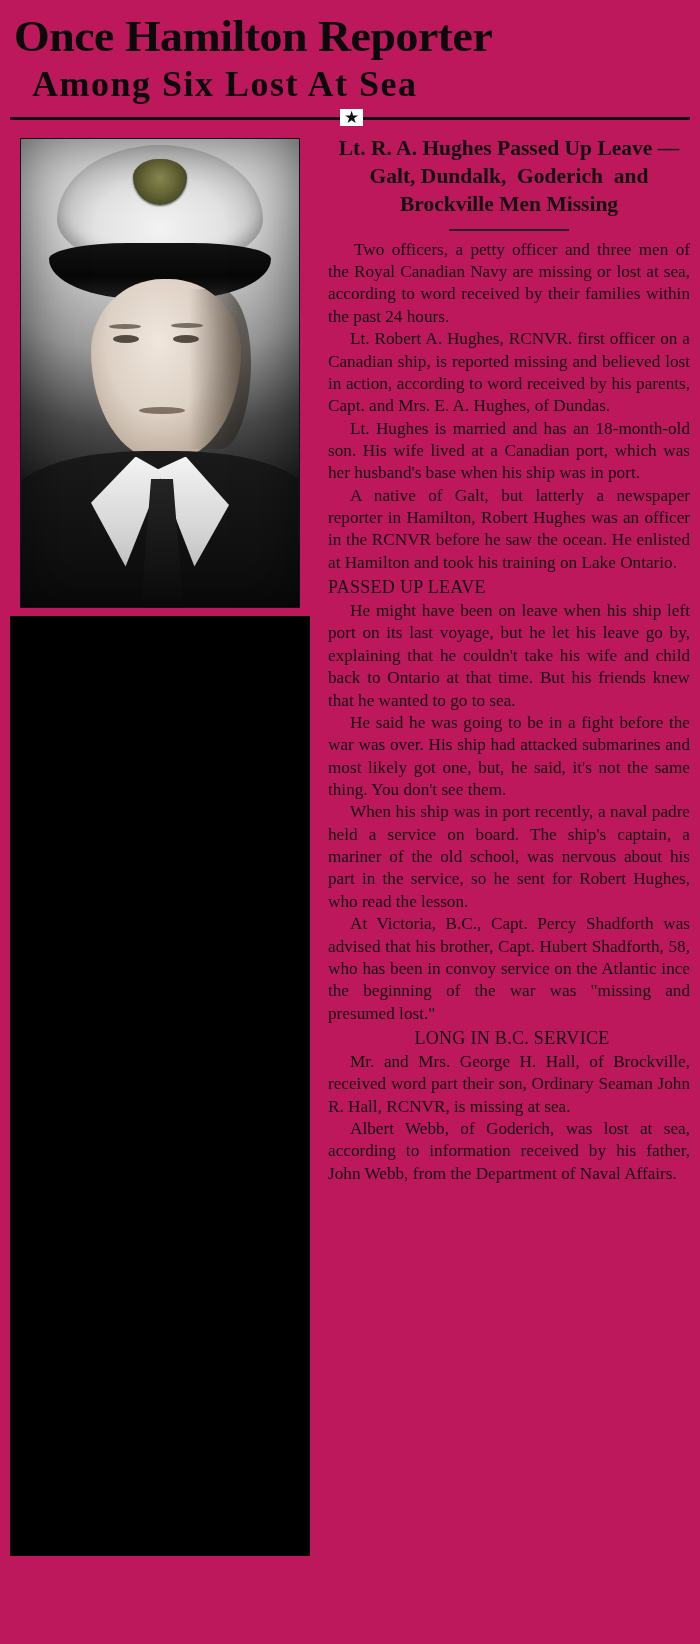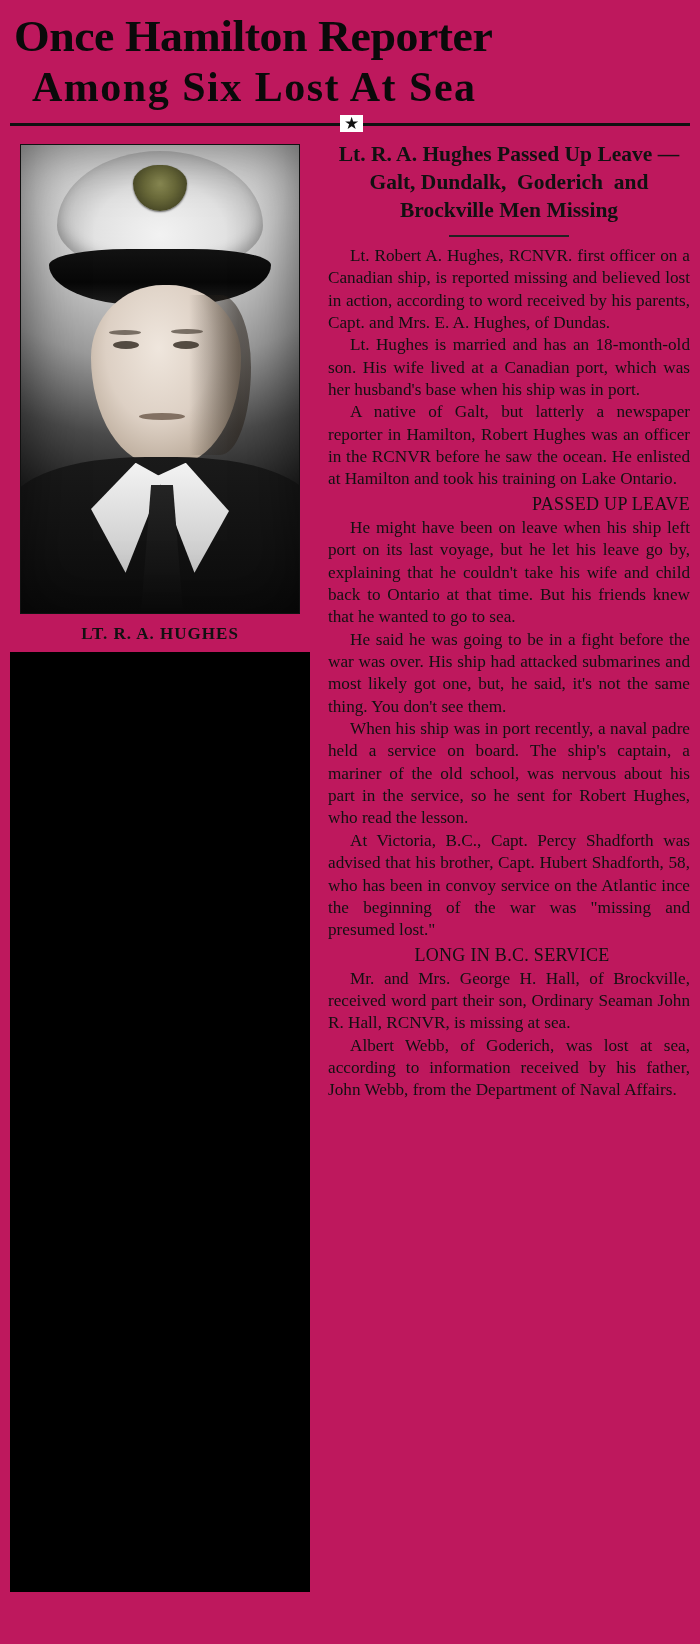--- a/index.html
+++ b/index.html
@@ -31,21 +31,21 @@
     letter-spacing: -0.5px;
     line-height: 1.02;
     white-space: nowrap;
   }
   .headline .line1 {
     font-size: 45px;
     transform: scaleX(1.02);
     transform-origin: left center;
   }
   .headline .line2 {
-    font-size: 42px;
+    font-size: 36px;
     margin-top: 6px;
     padding-left: 18px;
     letter-spacing: 1.5px;
   }
   .rule-top {
     margin: 14px 10px 0 10px;
     border-top: 3px solid #111;
     position: relative;
     height: 0;
   }
@@ -248,21 +248,21 @@
     color: #111;
     text-align: justify;
     text-indent: 22px;
     -webkit-hyphens: auto;
     hyphens: auto;
   }
   .art p.first {
     text-indent: 26px;
   }
   .crosshead {
-    text-align: right;
+    text-align: left;
     font-family: "Liberation Serif", serif;
     font-size: 18px;
     color: #111;
     margin: 3px 0 2px 0;
     letter-spacing: 0.3px;
   }
   .crosshead.left {
     text-align: center;
     padding-left: 6px;
   }
@@ -296,29 +296,29 @@
         <div class="brow-r"></div>
         <div class="eye-l"></div>
         <div class="eye-r"></div>
         <div class="mouth"></div>
         <div class="shoulders"></div>
         <div class="collar-l"></div>
         <div class="collar-r"></div>
         <div class="tie"></div>
         <div class="photo-vignette"></div>
       </div>
-      <div class="photo-caption">LT. R. A. HUGHES</div>
       <div class="black-fill"></div>
     </div>
 
     <div class="col-right">
       <div class="subhead">Lt. R. A. Hughes Passed Up Leave — Galt, Dundalk, &nbsp;Goderich &nbsp;and Brockville Men Missing</div>
       <div class="sub-rule"></div>
 
       <div class="art">
+        <p class="first">Two officers, a petty officer and three men of the Royal Canadian Navy are missing or lost at sea, according to word received by their families within the past 24 hours.</p>
         <p>Lt. Robert A. Hughes, RCNVR. first officer on a Canadian ship, is reported missing and believed lost in action, according to word received by his parents, Capt. and Mrs. E. A. Hughes, of Dundas.</p>
         <p>Lt. Hughes is married and has an 18-month-old son. His wife lived at a Canadian port, which was her husband's base when his ship was in port.</p>
         <p>A native of Galt, but latterly a newspaper reporter in Hamilton, Robert Hughes was an officer in the RCNVR before he saw the ocean. He enlisted at Hamilton and took his training on Lake Ontario.</p>
 
         <div class="crosshead">PASSED UP LEAVE</div>
 
         <p>He might have been on leave when his ship left port on its last voyage, but he let his leave go by, explaining that he couldn't take his wife and child back to Ontario at that time. But his friends knew that he wanted to go to sea.</p>
         <p>He said he was going to be in a fight before the war was over. His ship had attacked submarines and most likely got one, but, he said, it's not the same thing. You don't see them.</p>
         <p>When his ship was in port recently, a naval padre held a service on board. The ship's captain, a mariner of the old school, was nervous about his part in the service, so he sent for Robert Hughes, who read the lesson.</p>
         <p>At Victoria, B.C., Capt. Percy Shadforth was advised that his brother, Capt. Hubert Shadforth, 58, who has been in convoy service on the Atlantic ince the beginning of the war was "missing and presumed lost."</p>

